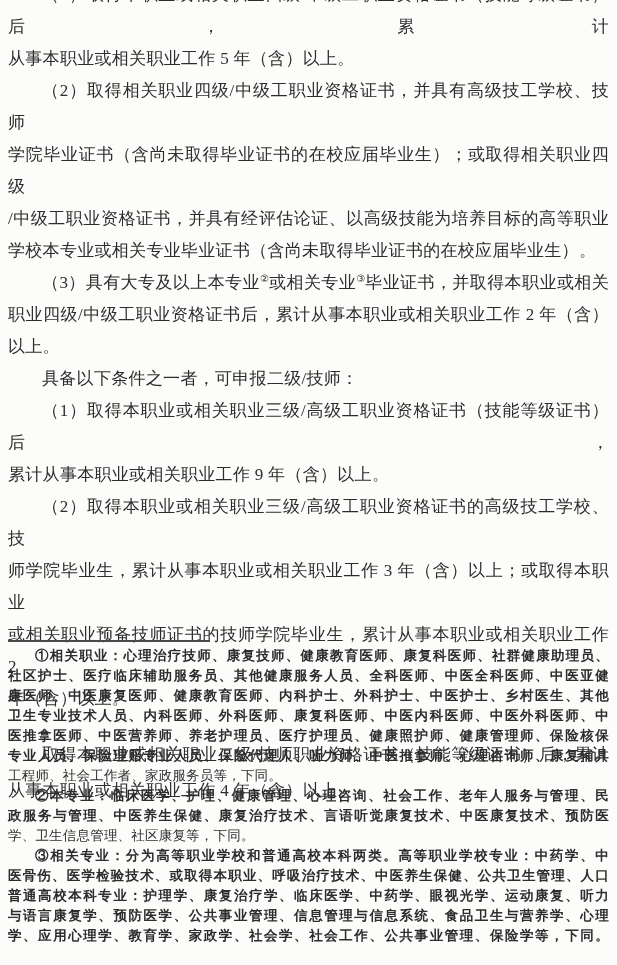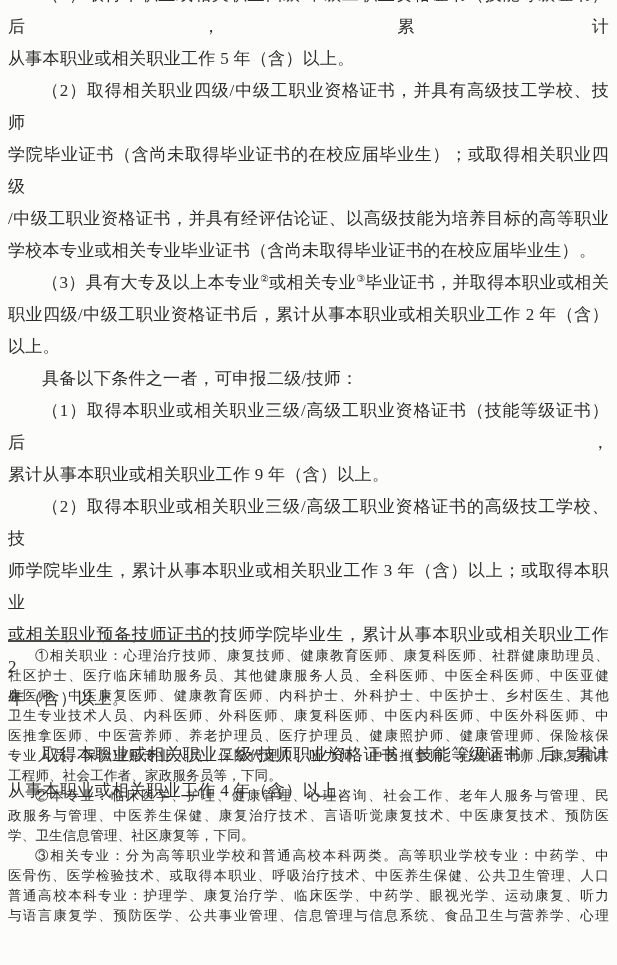--- a/index.html
+++ b/index.html
@@ -52,21 +52,21 @@
     right: 8px;
     top: 646px;
   }
   .fnline {
     font-size: 13.5px;
     line-height: 20px;
     color: var(--ink, #2d2d2d);
     text-align: justify;
     letter-spacing: 0.2px;
   }
-  .fnline.fill { text-align-last: justify; }
+  .fnline.fill { text-align-last: justify; font-weight: bold; }
   .fnline.indent { text-indent: 2em; }
 </style>
 </head>
 <body>
 
 <div class="page">
   <div class="body-text">
       <div class="line indent fill">（1）取得本职业或相关职业四级/中级工职业资格证书（技能等级证书）后，累计</div>
       <div class="line">从事本职业或相关职业工作 5 年（含）以上。</div>
       <div class="line indent fill">（2）取得相关职业四级/中级工职业资格证书，并具有高级技工学校、技师</div>
@@ -95,14 +95,15 @@
       <div class="fnline fill">医推拿医师、中医营养师、养老护理员、医疗护理员、健康照护师、健康管理师、保险核保</div>
       <div class="fnline fill">专业人员、保险理赔专业人员、保险代理人、听力师、中医推拿师、心理咨询师、康复辅具</div>
       <div class="fnline">工程师、社会工作者、家政服务员等，下同。</div>
       <div class="fnline indent fill">②本专业：临床医学、护理、健康管理、心理咨询、社会工作、老年人服务与管理、民</div>
       <div class="fnline fill">政服务与管理、中医养生保健、康复治疗技术、言语听觉康复技术、中医康复技术、预防医</div>
       <div class="fnline">学、卫生信息管理、社区康复等，下同。</div>
       <div class="fnline indent fill">③相关专业：分为高等职业学校和普通高校本科两类。高等职业学校专业：中药学、中</div>
       <div class="fnline fill">医骨伤、医学检验技术、或取得本职业、呼吸治疗技术、中医养生保健、公共卫生管理、人口</div>
       <div class="fnline fill">普通高校本科专业：护理学、康复治疗学、临床医学、中药学、眼视光学、运动康复、听力</div>
       <div class="fnline fill">与语言康复学、预防医学、公共事业管理、信息管理与信息系统、食品卫生与营养学、心理</div>
+      <div class="fnline fill">学、应用心理学、教育学、家政学、社会学、社会工作、公共事业管理、保险学等，下同。</div>
     </div>
 </div>
 
 </body></html>

